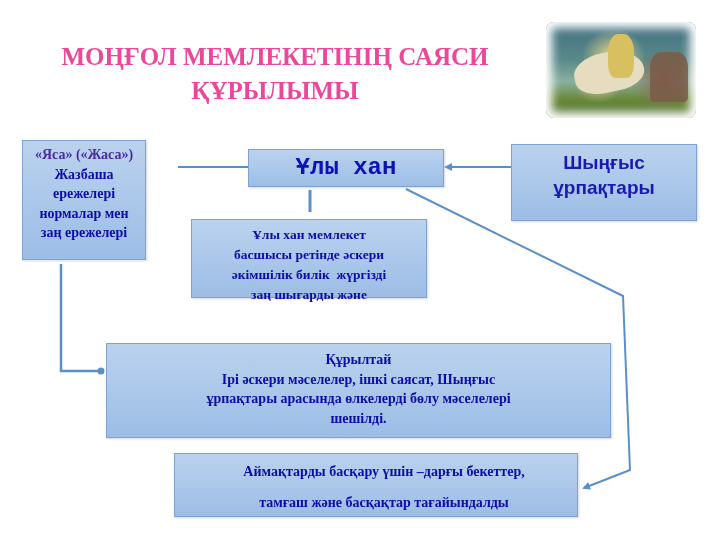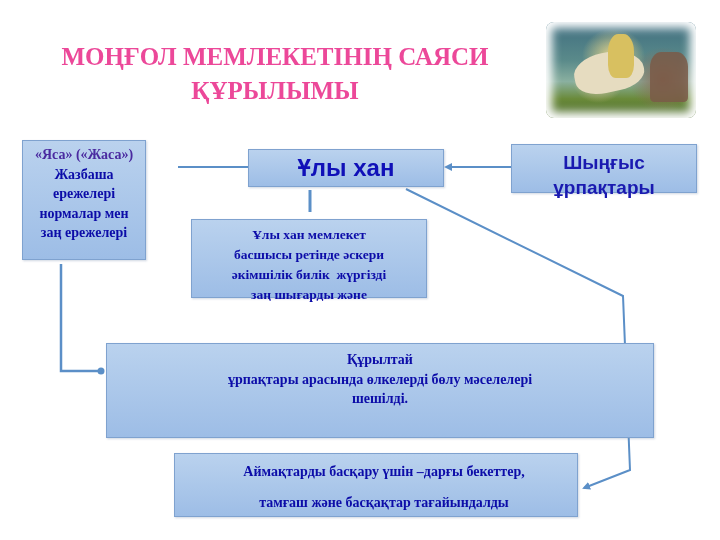--- a/index.html
+++ b/index.html
@@ -45,34 +45,34 @@
       color: #0c0ca8; font-weight: bold; text-align: center;
       box-shadow: 1px 1px 2px rgba(120,140,170,0.35);
     }
     .yasa {
       left: 22px; top: 140px; width: 124px; height: 120px;
       font-size: 14px; line-height: 19.5px; padding-top: 4px;
     }
     .yasa .quote { color: #4a2aa0; }
     .ulyhan {
       left: 248px; top: 149px; width: 196px; height: 38px;
-      font-family: Liberation Sans, sans-serif; font-size: 24px; line-height: 36px;
+      font-family: Liberation Mono, monospace; font-size: 24px; line-height: 36px;
       color: #1010b8;
     }
     .shyngys {
-      left: 511px; top: 144px; width: 186px; height: 49px;
+      left: 511px; top: 144px; width: 186px; height: 77px;
       font-family: "Liberation Sans", sans-serif; font-size: 19px; line-height: 25px;
       padding-top: 5px; color: #1a1ab0;
     }
     .ulyhan-desc {
       left: 191px; top: 219px; width: 236px; height: 79px;
       font-size: 13.5px; line-height: 20px; padding-top: 5px;
     }
     .kurultai {
-      left: 106px; top: 343px; width: 548px; height: 95px;
+      left: 106px; top: 343px; width: 505px; height: 95px;
       font-size: 14px; line-height: 19.5px; padding-top: 6px;
     }
     .aimak {
       left: 174px; top: 453px; width: 404px; height: 64px;
       font-size: 14px; line-height: 31px; padding-top: 2px; padding-left: 16px;
     }
     svg.lines { position: absolute; left: 0; top: 0; width: 720px; height: 540px; pointer-events: none; }
   </style>
 </head>
 <body>
@@ -128,20 +128,21 @@
 
 <div class="box ulyhan-desc">
   <div>Ұлы хан мемлекет</div>
   <div>басшысы ретінде әскери</div>
   <div style="white-space:pre;">әкімшілік билік  жүргізді</div>
   <div>заң шығарды және</div>
 </div>
 
 <div class="box kurultai">
   <div>Құрылтай</div>
+  <div>Ірі әскери мәселелер, ішкі саясат, Шыңғыс</div>
   <div>ұрпақтары арасында өлкелерді бөлу мәселелері</div>
   <div>шешілді.</div>
 </div>
 
 <div class="box aimak">
   <div>Аймақтарды басқару үшін –дарғы бекеттер,</div>
   <div>тамғаш және басқақтар тағайындалды</div>
 </div>
 
 </body></html>

